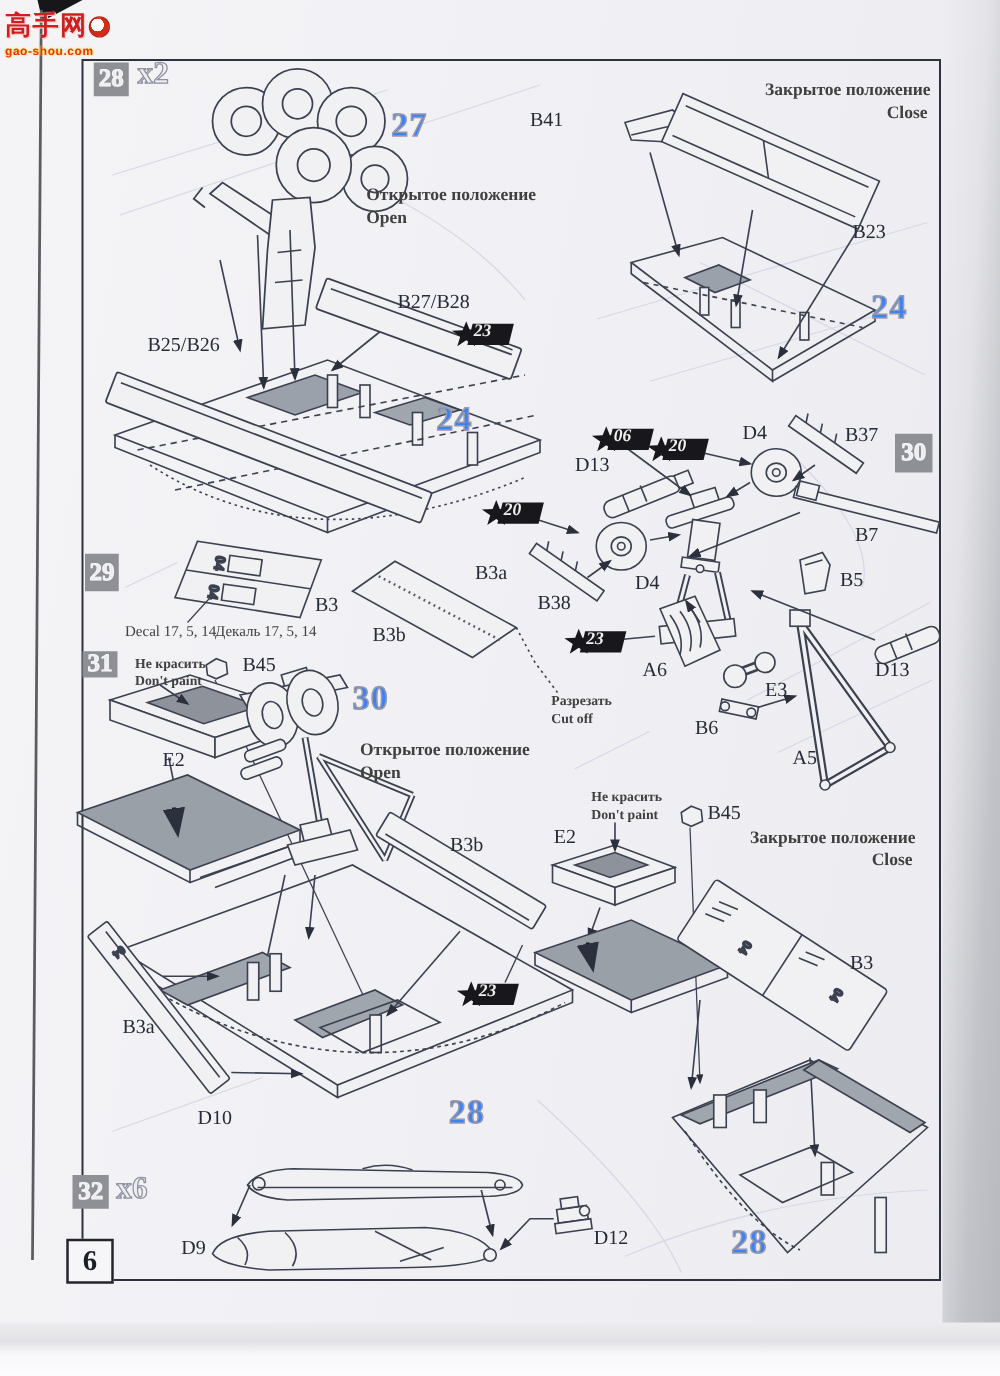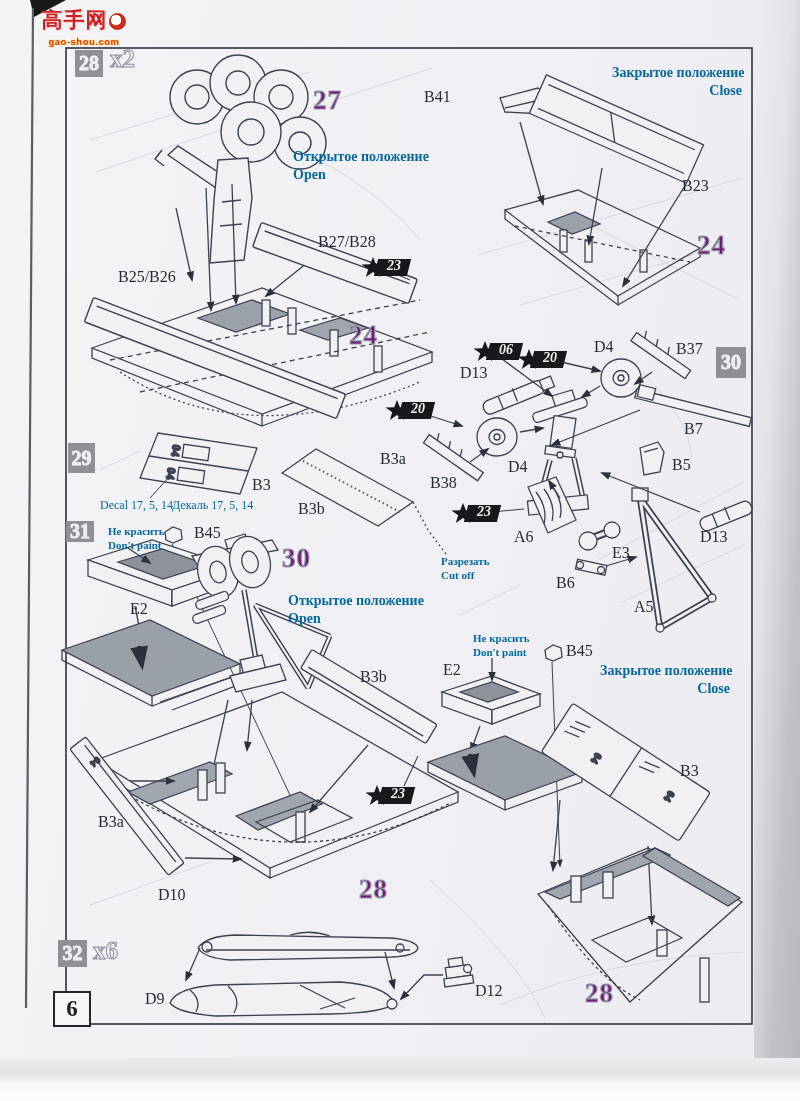--- a/index.html
+++ b/index.html
@@ -6,39 +6,39 @@
   .page{position:relative;width:800px;height:1101px;overflow:hidden;
         font-family:"Liberation Serif",serif;}
   .paper{position:absolute;inset:0;
          background:linear-gradient(100deg,#f4f4f7 0%,#f0f0f4 55%,#ececf0 100%);}
   .edge-right{position:absolute;top:0;right:0;width:46px;height:1101px;
          background:linear-gradient(93deg,rgba(196,197,202,0) 0%,rgba(196,197,202,.25) 35%,#c2c3c8 70%,#b7b8bd 100%);}
   .edge-bottom{position:absolute;left:0;top:1058px;width:800px;height:43px;
          background:linear-gradient(180deg,#ededf0 0%,#e2e2e6 35%,#f8f8fa 60%,#fcfcfe 100%);}
   .artsvg{position:absolute;left:0;top:0;}
   .lbl{position:absolute;color:#272b36;font:16px "Liberation Serif",serif;white-space:nowrap;}
-  .note{position:absolute;color:#0369a1;font:bold 14px "Liberation Serif",serif;line-height:1.3;white-space:nowrap;}
+  .note{position:absolute;color:#404040;font:bold 14px "Liberation Serif",serif;line-height:1.3;white-space:nowrap;}
   .note.small{font-size:11px;line-height:1.25;}
   .note.right{text-align:right;}
   .stepbox{position:absolute;background:#8f9096;display:flex;align-items:center;justify-content:center;
            color:#ebebf0;font:bold 20px "Liberation Serif",serif;-webkit-text-stroke:0.8px #f7f7fa;}
   .qty{position:absolute;color:#ededf2;-webkit-text-stroke:1px #8f90a0;
        font:bold 25px "Liberation Serif",serif;}
-  .ghost{position:absolute;color:#701a75;-webkit-text-stroke:1.2px #9899ab;
+  .ghost{position:absolute;color:#3b82f6;-webkit-text-stroke:1.2px #9899ab;
          font:bold 27px "Liberation Serif",serif;letter-spacing:1px;}
   .star{position:absolute;width:44px;height:21px;}
   .star .burst{position:absolute;left:-7px;top:0;width:24px;height:21px;background:#17171c;
         clip-path:polygon(50% 0%,62% 34%,98% 36%,70% 58%,80% 95%,50% 72%,20% 95%,30% 58%,2% 36%,38% 34%);}
   .star .band{position:absolute;left:8px;top:2px;width:33px;height:17px;background:#17171c;transform:skewX(-14deg);}
-  .star .num{position:absolute;left:11px;top:1px;width:30px;text-align:center;
+  .star .num{position:absolute;left:11px;top:1px;width:30px;
         color:#f0f0ee;font:italic bold 14px "Liberation Serif",serif;}
   .pagebox{position:absolute;left:53px;top:991px;width:34px;height:32px;background:#f6f6f8;
         border:2px solid #23252b;display:flex;align-items:center;justify-content:center;
         font:bold 23px "Liberation Serif",serif;color:#1d1f26;}
-  .wm{position:absolute;left:24px;top:6px;width:120px;line-height:1;text-align:center;}
+  .wm{position:absolute;left:4px;top:6px;width:120px;line-height:1;}
   .wm .t{font:bold 21px "Liberation Sans",sans-serif;color:#cf1f1f;letter-spacing:1px;
          text-shadow:0 0 1px #fff,1px 1px 0 #f6caca;}
   .wm .mascot{display:inline-block;width:15px;height:15px;border-radius:50%;
          background:radial-gradient(circle at 40% 40%,#fff 0 40%,#d42b18 41% 100%);
          border:1.5px solid #b71f10;vertical-align:middle;margin:0 1px;}
   .wm .u{font:bold 9.5px "Liberation Sans",sans-serif;color:#e8380d;margin-top:2px;
          text-shadow:0 0 2px #ffd33c,0 0 1px #ffd33c;letter-spacing:.5px;}
 </style>
 </head>
 <body>

